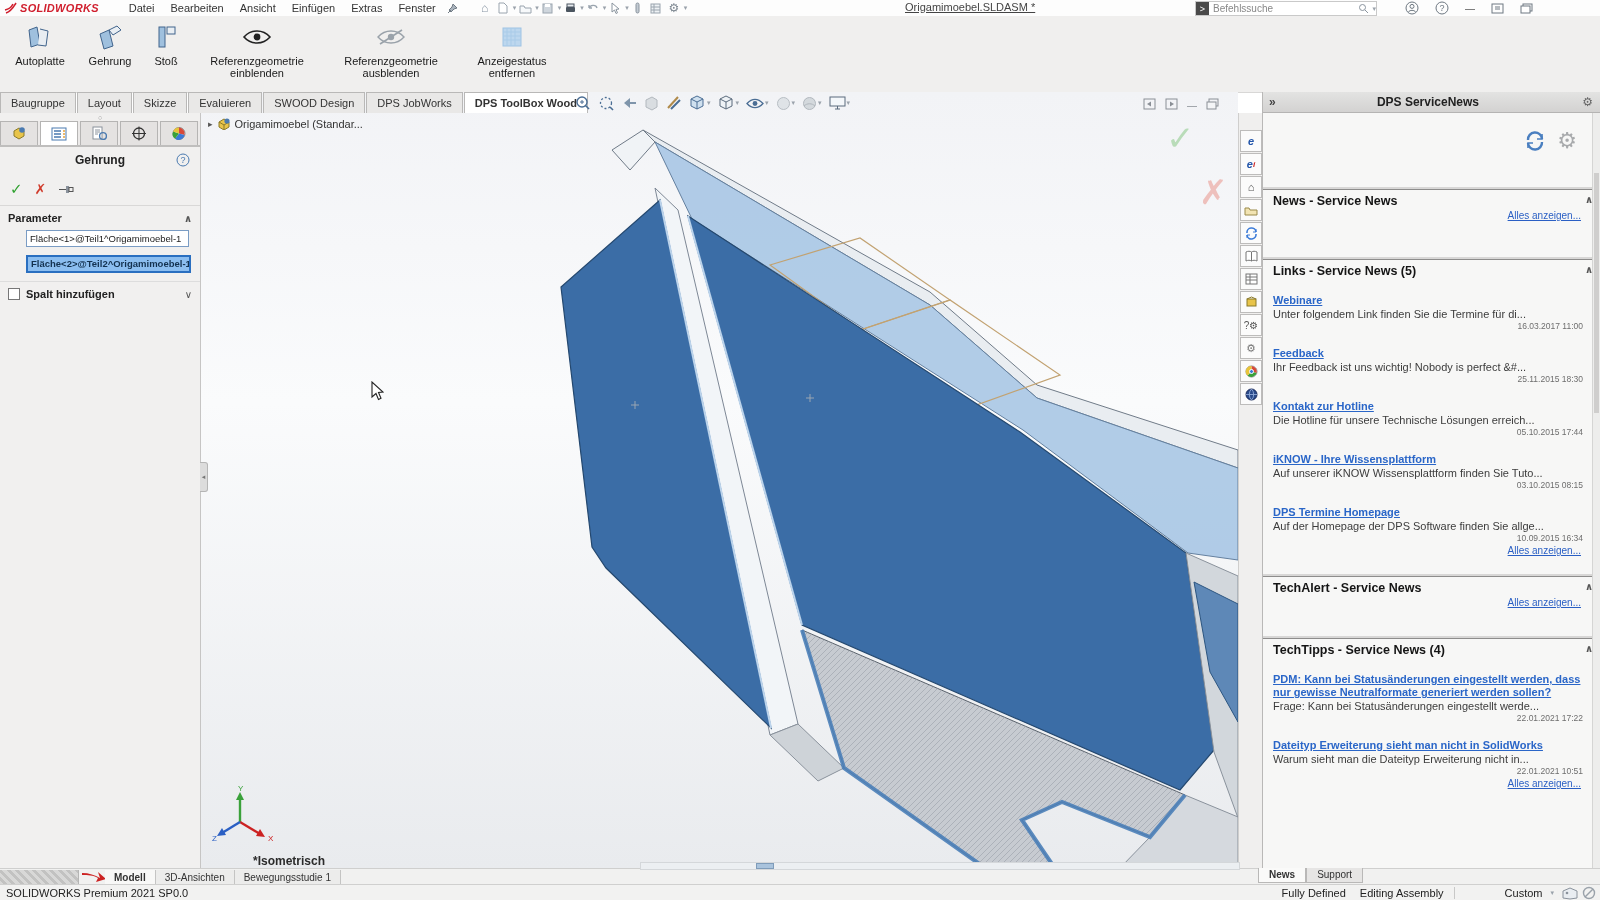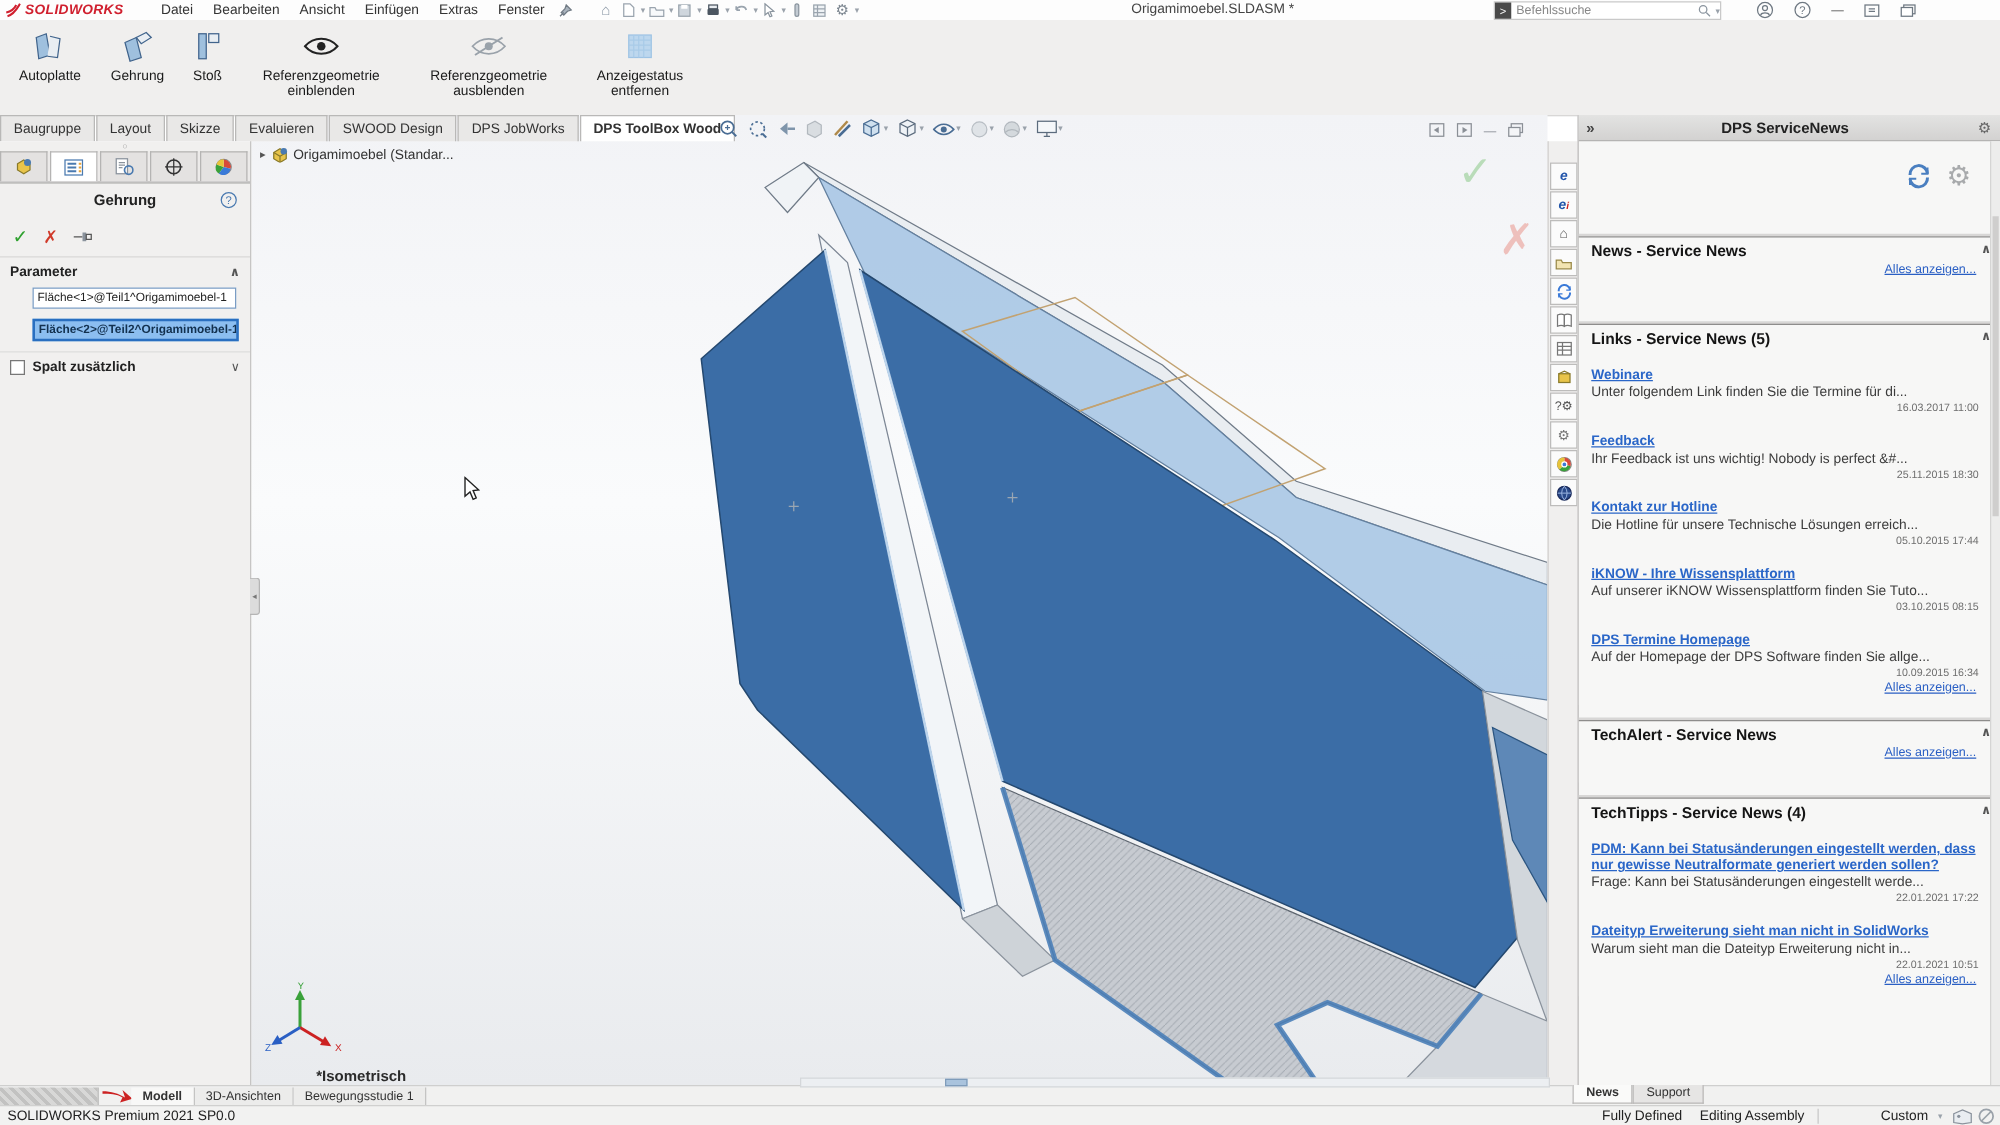--- a/index.html
+++ b/index.html
@@ -7,21 +7,21 @@
        font-family:"Liberation Sans","DejaVu Sans",sans-serif;color:#222;background:#fff;}
   .abs{position:absolute;}
   .row{display:flex;align-items:center;}
   .nosel{user-select:none;}
   
   #menubar{left:0;top:0;width:1600px;height:16px;background:#fdfdfd;border-bottom:1px solid #e3e3e3;font-size:11px;}
   .logo{color:#d01f2e;font-weight:bold;font-style:italic;letter-spacing:.3px;font-size:11px;}
   .menu-item{padding:0 8px;height:16px;line-height:16px;color:#333;font-size:11px;}
   .qicon{width:18px;height:14px;display:flex;align-items:center;justify-content:center;color:#8a97a5;font-size:11px;}
   .caret{color:#9aa2ab;font-size:7px;margin-left:1px;}
-  #titlebar-title{left:905px;top:1px;font-size:11px;color:#444;}
+  #titlebar-title{left:905px;top:1px;font-size:11px;color:#444;text-decoration:underline;}
   #cmdsearch{left:1195px;top:1px;width:180px;height:13px;background:#fff;border:1px solid #c9c9c9;display:flex;align-items:center;font-size:10px;color:#888;}
   .searchflag{width:13px;height:13px;background:#4a4a4a;color:#fff;font-size:9px;display:flex;align-items:center;justify-content:center;}
   
   #cmdmgr{left:0;top:16px;width:1600px;height:76px;background:#f0efee;border-bottom:1px solid #d8d7d6;}
   .bigbtn{display:flex;flex-direction:column;align-items:center;justify-content:flex-start;padding:6px 8px 0 8px;font-size:11px;color:#1a1a1a;text-align:center;line-height:12px;}
   .bigbtn .ic{height:30px;display:flex;align-items:center;justify-content:center;margin-bottom:3px;}
   
   #tabrow{left:0;top:92px;width:1600px;height:21px;background:transparent;font-size:11px;}
   .rtab{height:20px;line-height:20px;padding:0 10px;background:#e9e8e7;border:1px solid #b9b8b7;border-bottom:none;color:#333;margin-right:1px;}
   .rtab.active{background:#fff;font-weight:bold;position:relative;z-index:3;}
@@ -477,21 +477,21 @@
     </div>
     <div class="sechdr">
       <span>Parameter</span>
       <span class="chev">∧</span>
     </div>
     <div class="fieldbox">Fläche&lt;1&gt;@Teil1^Origamimoebel-1</div>
     <div class="fieldbox sel">Fläche&lt;2&gt;@Teil2^Origamimoebel-1</div>
     <div class="sechdr" style="border-top:1px solid #ddd;margin-top:6px;font-weight:normal">
       <span class="row">
           <span class="chk"></span>
-          <span style="font-weight:bold">Spalt zusätzlich</span>
+          <span style="font-weight:bold">Spalt hinzufügen</span>
         </span>
       <span class="chev">∨</span>
     </div>
   </div>
 
   <div id="taskstrip" class="abs">
     <div style="height:16px"></div>
     <div class="tsicon" style="color:#2255aa;font-style:italic;font-weight:bold">e</div>
     <div class="tsicon" style="color:#2255aa;font-style:italic;font-weight:bold">e<span style="color:#cc2222;font-size:8px">i</span></div>
     <div class="tsicon" style="color:#555">⌂</div>

